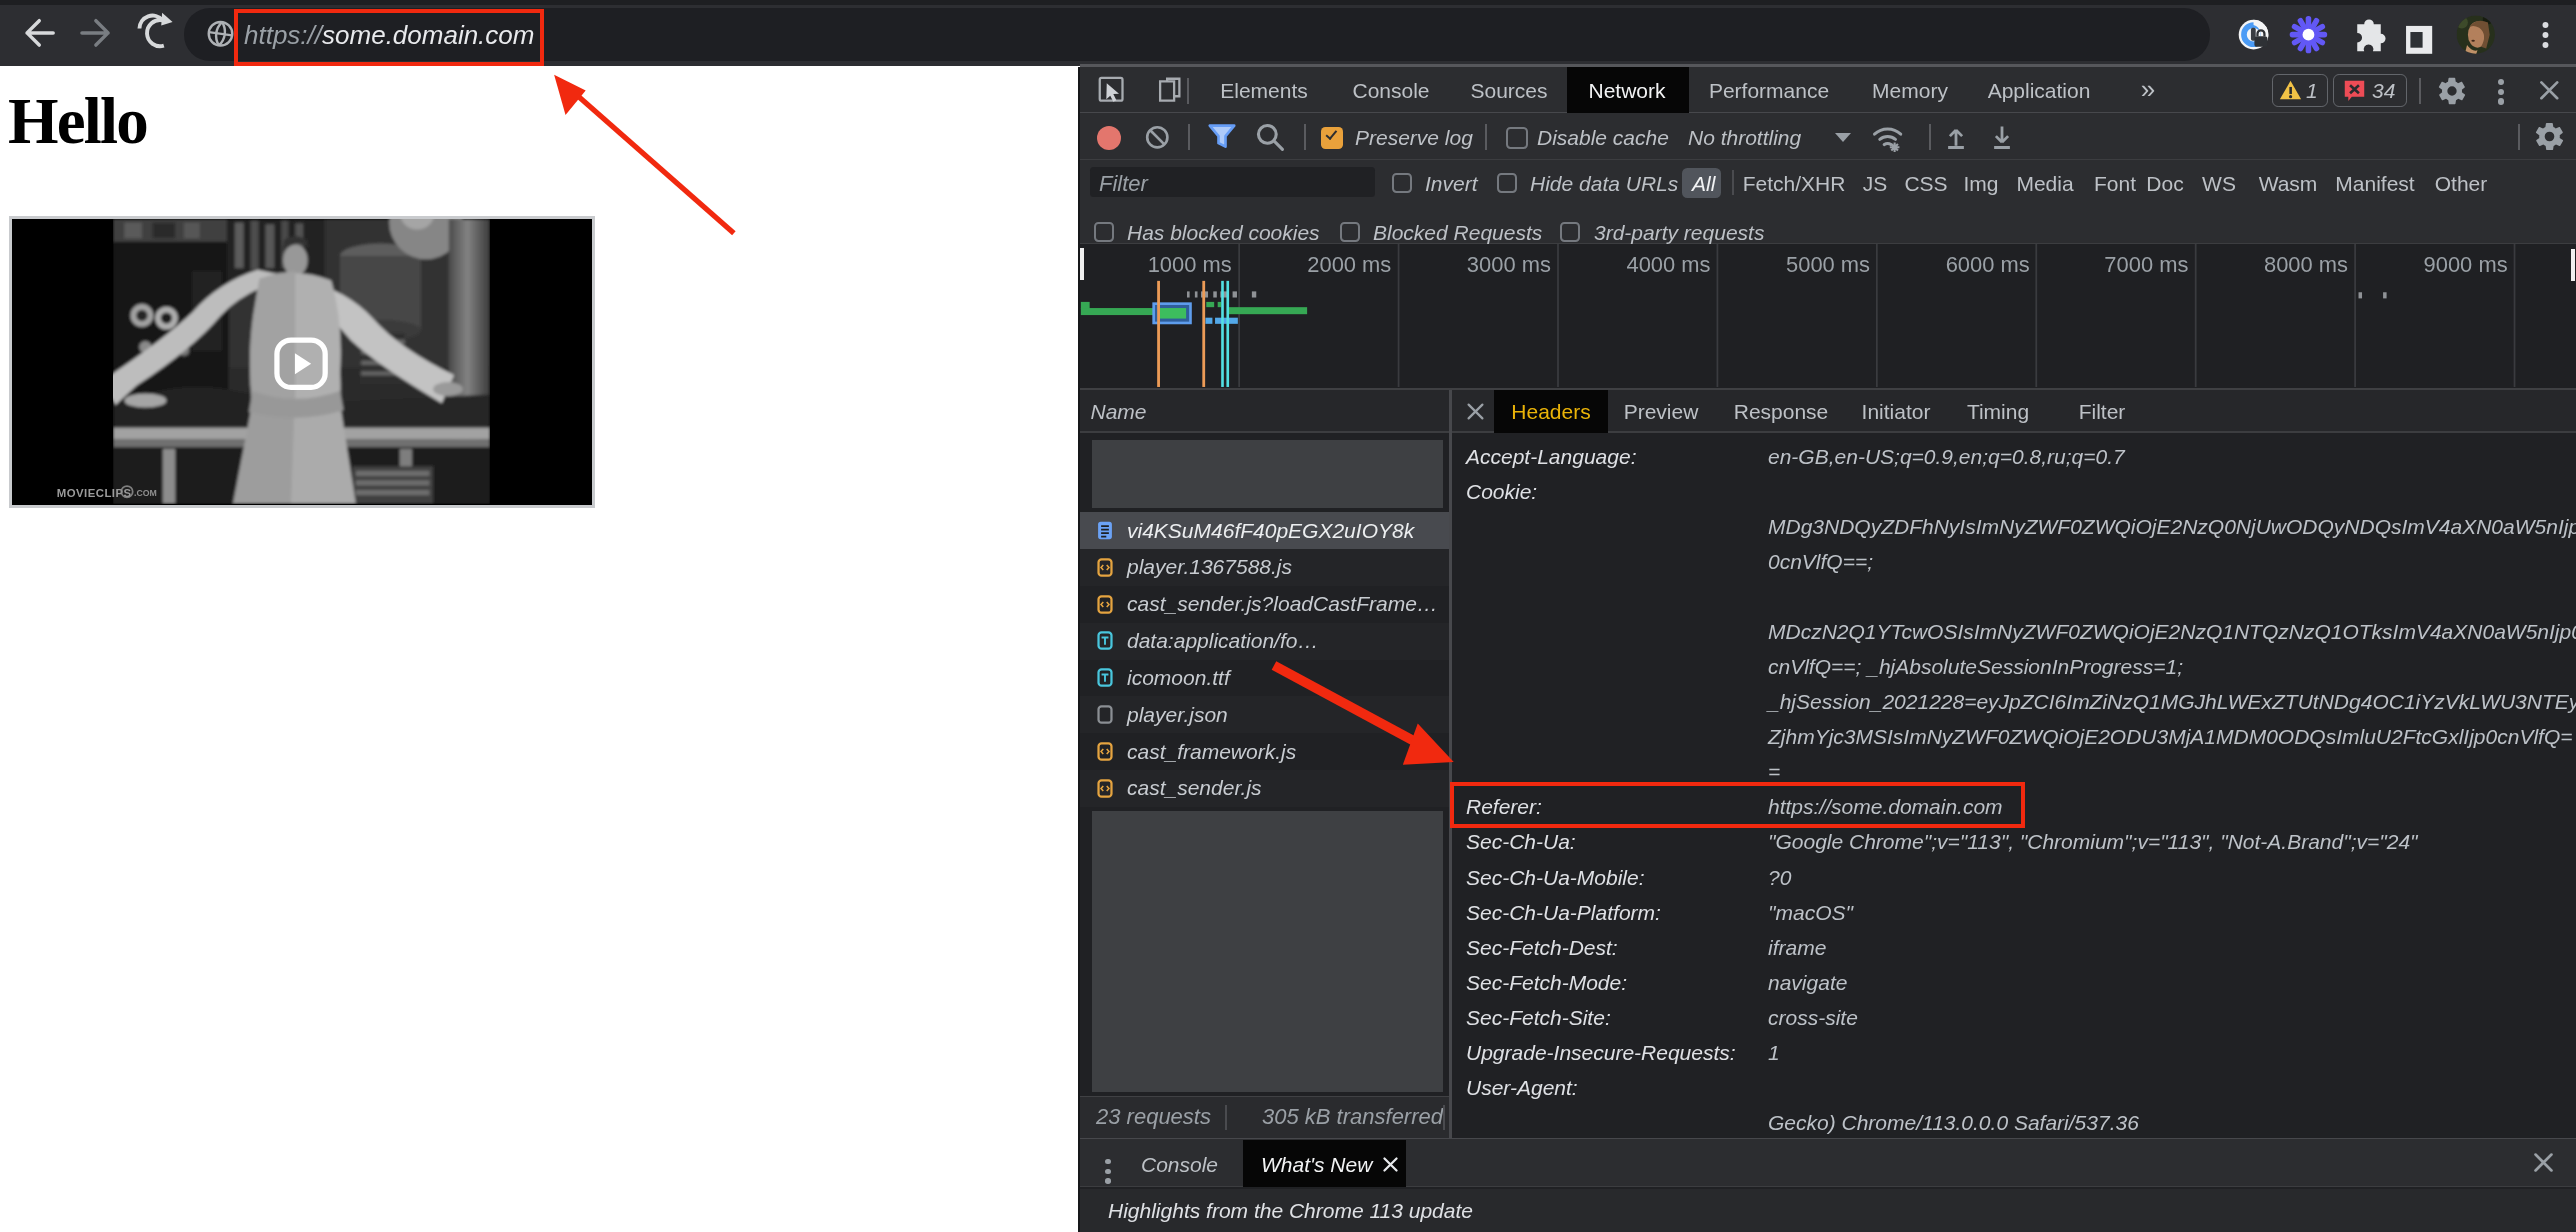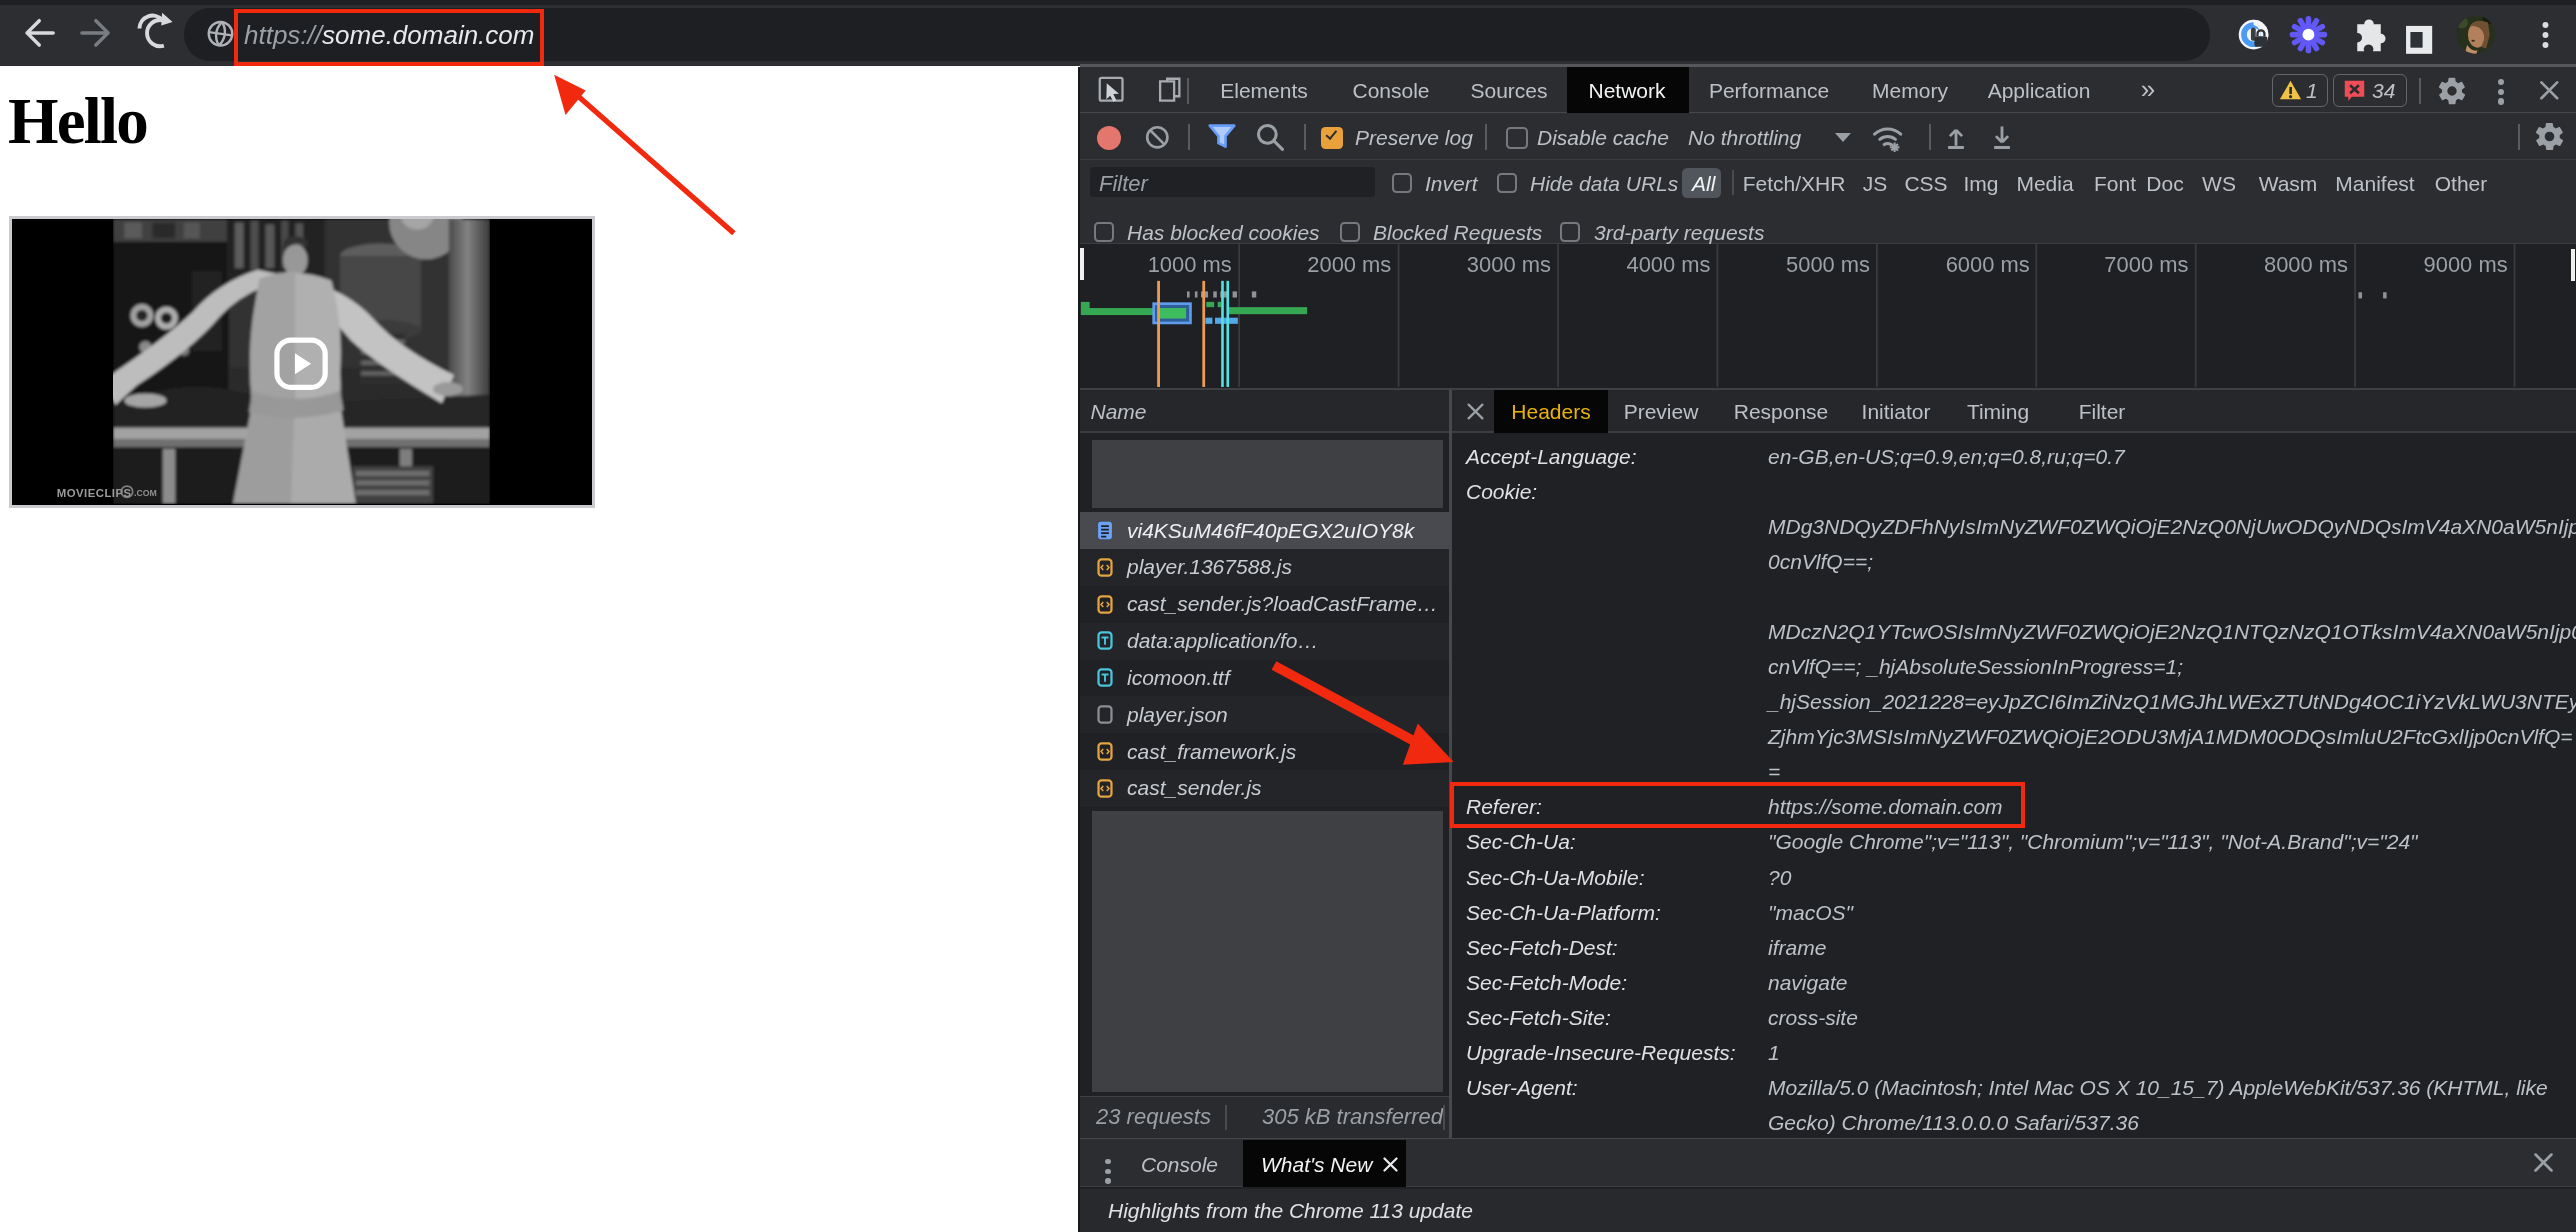--- a/index.html
+++ b/index.html
@@ -462,21 +462,20 @@
       <div class="t hv" style="top:480px">"macOS"</div>
     <div class="t hk" style="top:515px">Sec-Fetch-Dest:</div>
       <div class="t hv" style="top:515px">iframe</div>
     <div class="t hk" style="top:550px">Sec-Fetch-Mode:</div>
       <div class="t hv" style="top:550px">navigate</div>
     <div class="t hk" style="top:585px">Sec-Fetch-Site:</div>
       <div class="t hv" style="top:585px">cross-site</div>
     <div class="t hk" style="top:620px">Upgrade-Insecure-Requests:</div>
       <div class="t hv" style="top:620px">1</div>
     <div class="t hk" style="top:655px">User-Agent:</div>
-      <div class="t hv" style="top:655px">Mozilla/5.0 (Macintosh; Intel Mac OS X 10_15_7) AppleWebKit/537.36 (KHTML, like</div>
     <div class="t hv" style="top:690px">Gecko) Chrome/113.0.0.0 Safari/537.36</div>
   </div>
   <div class="abs" style="left:370px;top:715px;width:575px;height:46px;border:4.4px solid #f1290f"></div>
 
   <div class="abs" style="left:0;top:1071px;width:1496px;height:49px;background:#2c2d30;border-top:1.8px solid #47484c;border-bottom:1.8px solid #3c3d40"></div>
   <div class="abs" style="left:25.4px;top:1092px">
       <div style="width:5.3px;height:5.3px;border-radius:50%;background:#9aa0a6;margin-bottom:4.4px"></div>
       <div style="width:5.3px;height:5.3px;border-radius:50%;background:#9aa0a6;margin-bottom:4.4px"></div>
       <div style="width:5.3px;height:5.3px;border-radius:50%;background:#9aa0a6"></div>
     </div>

